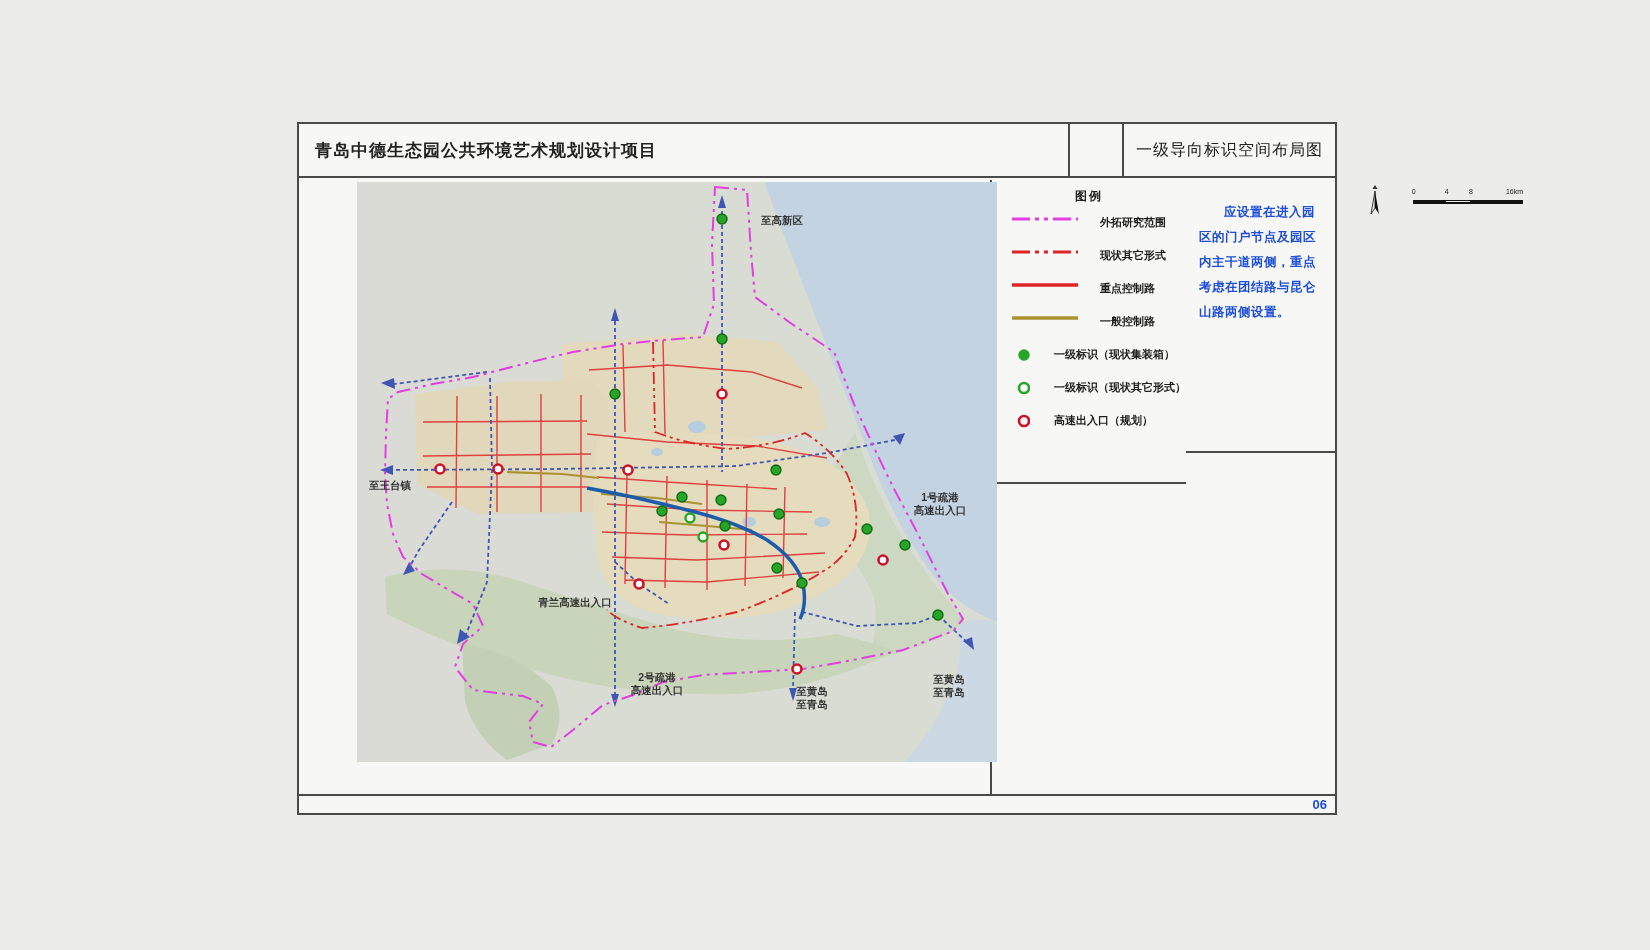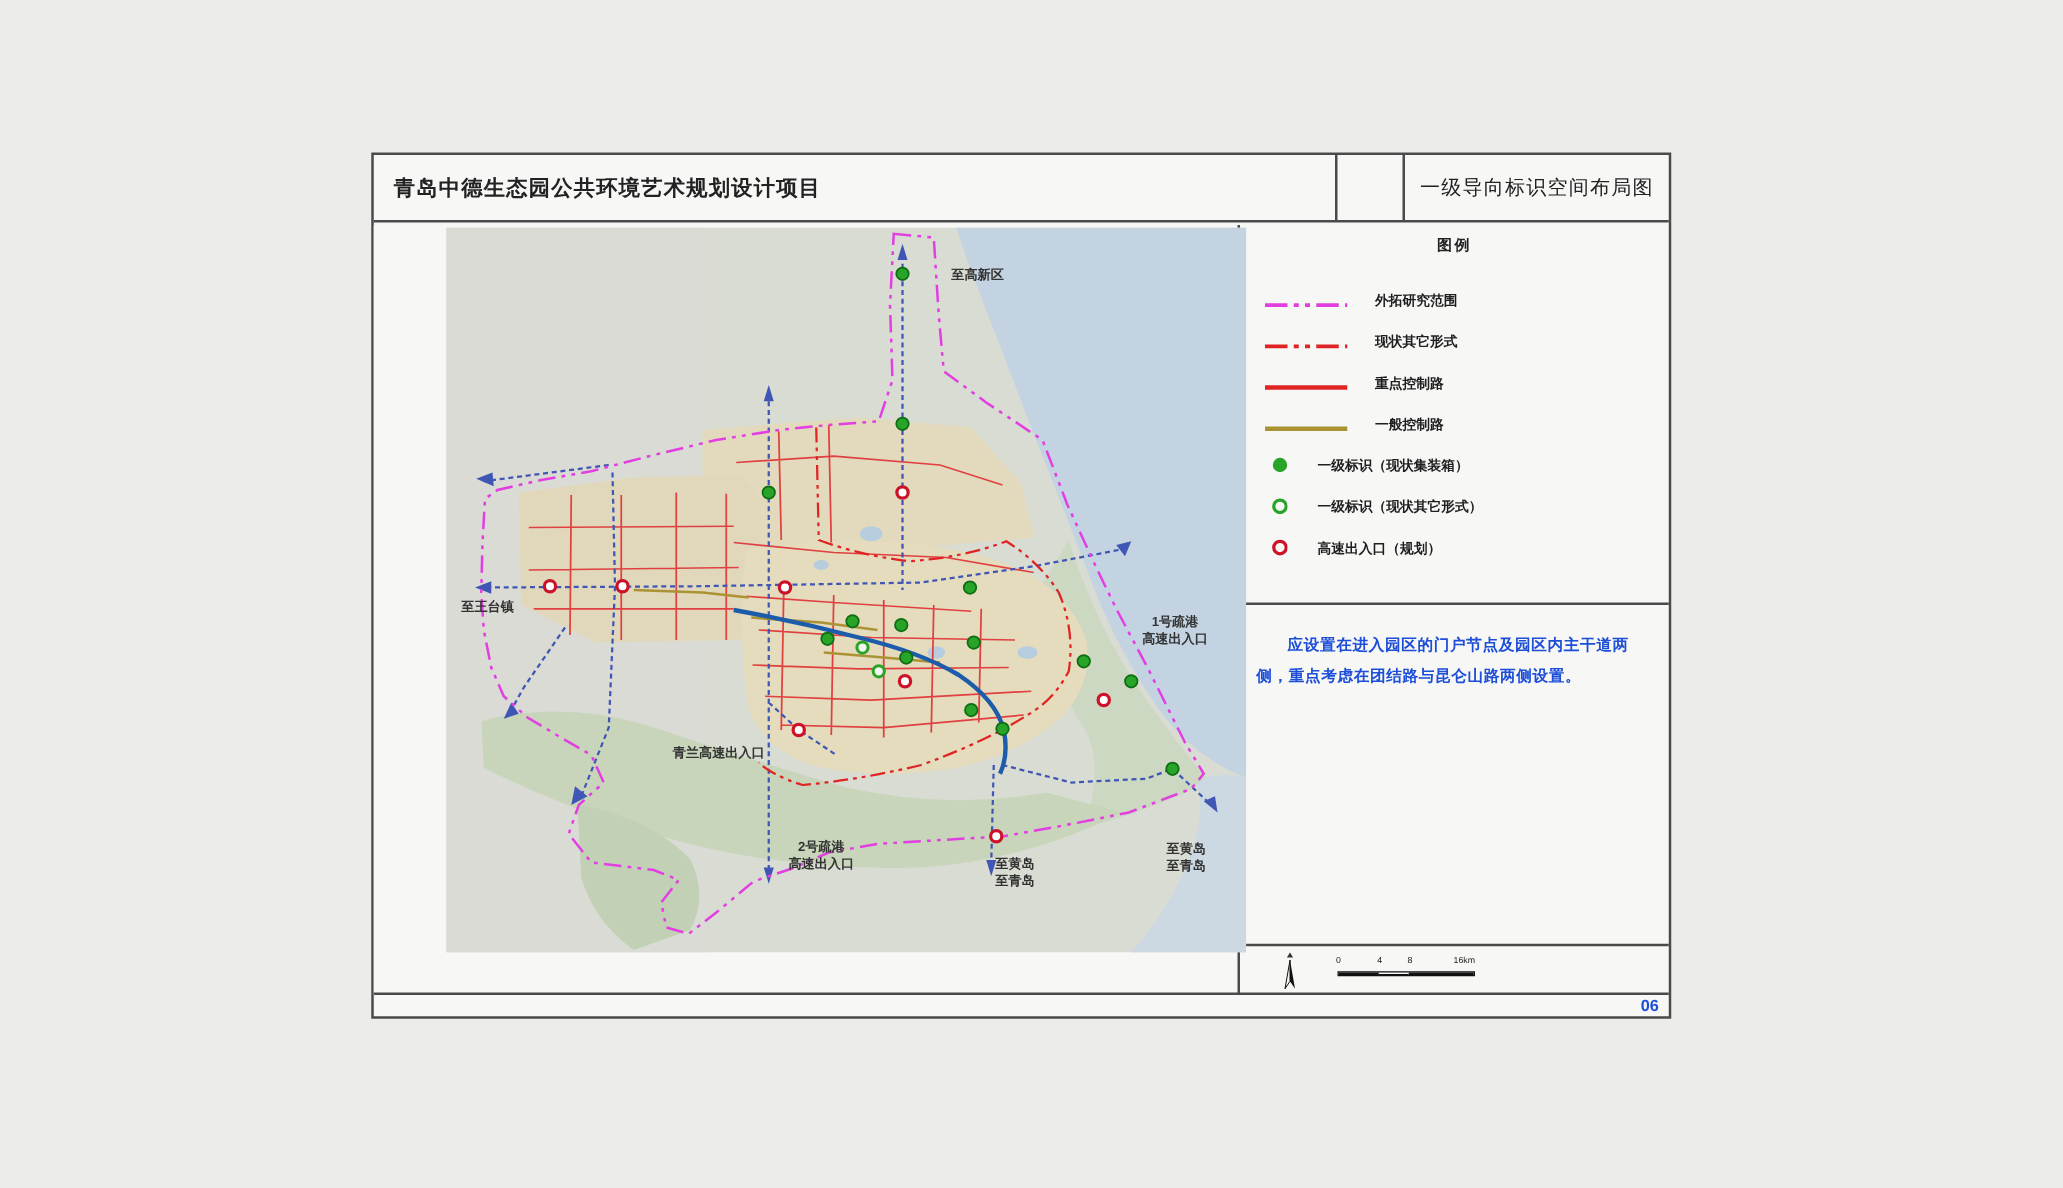--- a/index.html
+++ b/index.html
@@ -14,31 +14,31 @@
   .title-left{width:771px;border-right:2px solid #4a4a4a;display:flex;align-items:center;
               padding-left:16px;font-size:17px;font-weight:bold;letter-spacing:1px;}
   .title-mid{width:54px;border-right:2px solid #4a4a4a;}
   .title-right{flex:1;display:flex;align-items:center;justify-content:center;
                font-size:16px;font-weight:normal;letter-spacing:1px;}
   
   .body{position:absolute;left:0;top:56px;width:100%;height:616px;display:flex;}
   .map-area{width:693px;border-right:2px solid #4a4a4a;position:relative;background:#f7f7f6;}
   .map-svg{position:absolute;left:58px;top:2px;width:640px;height:580px;}
   
-  .side-panel{flex:1;display:flex;flex-direction:column;}
+  .side-panel{flex:1;display:flex;flex-direction:row;}
   .legend-box{height:304px;border-bottom:2px solid #4a4a4a;padding-top:8px;}
   .legend-title{text-align:center;font-size:12px;font-weight:bold;letter-spacing:2px;}
   .legend-rows{margin-top:10px;}
-  .legend-row{height:33px;display:flex;align-items:flex-end;}
+  .legend-row{height:33px;display:flex;align-items:flex-start;}
   .legend-row .swatch{display:flex;align-items:center;justify-content:center;}
   .row-line .swatch{margin-left:20px;width:66px;}
   .row-circle .swatch{margin-left:24px;width:14px;}
   .legend-label{font-size:11px;font-weight:600;color:#1e1e1e;white-space:nowrap;}
   .row-line .legend-label{margin-left:22px;}
-  .row-circle .legend-label{margin-left:24px;margin-top:12px;}
+  .row-circle .legend-label{margin-left:24px;}
   .note-box{height:273px;border-bottom:2px solid #4a4a4a;padding:20px 13px 0 13px;}
   .note-box p{margin:0;font-size:12.5px;font-weight:600;line-height:25px;
               letter-spacing:0.5px;text-indent:2em;color:#1d4ed8;}
   .scale-box{height:39px;position:relative;}
   .north-arrow{position:absolute;left:32px;top:4px;}
   .scalebar{position:absolute;left:78px;top:8px;width:110px;height:22px;}
   .scalebar .sb-label{position:absolute;top:0;font-size:7px;color:#222;}
   .sb-bar{position:absolute;left:0;top:12px;width:110px;height:4px;border:1px solid #111;
           display:flex;}
   .sb-seg{height:100%;}

